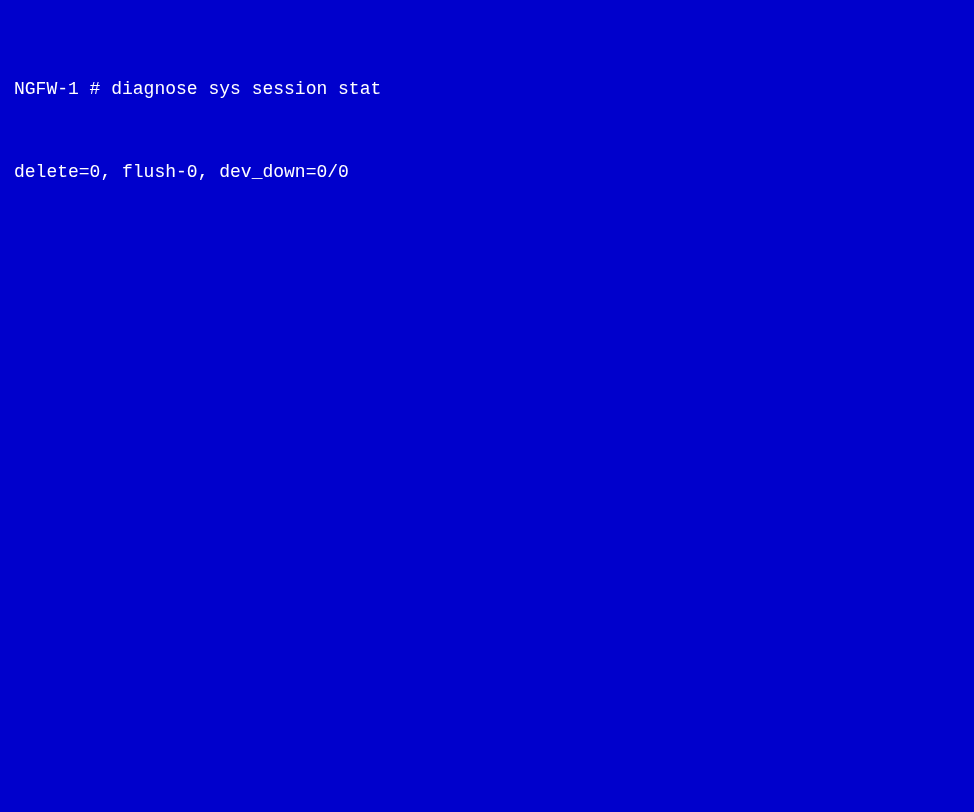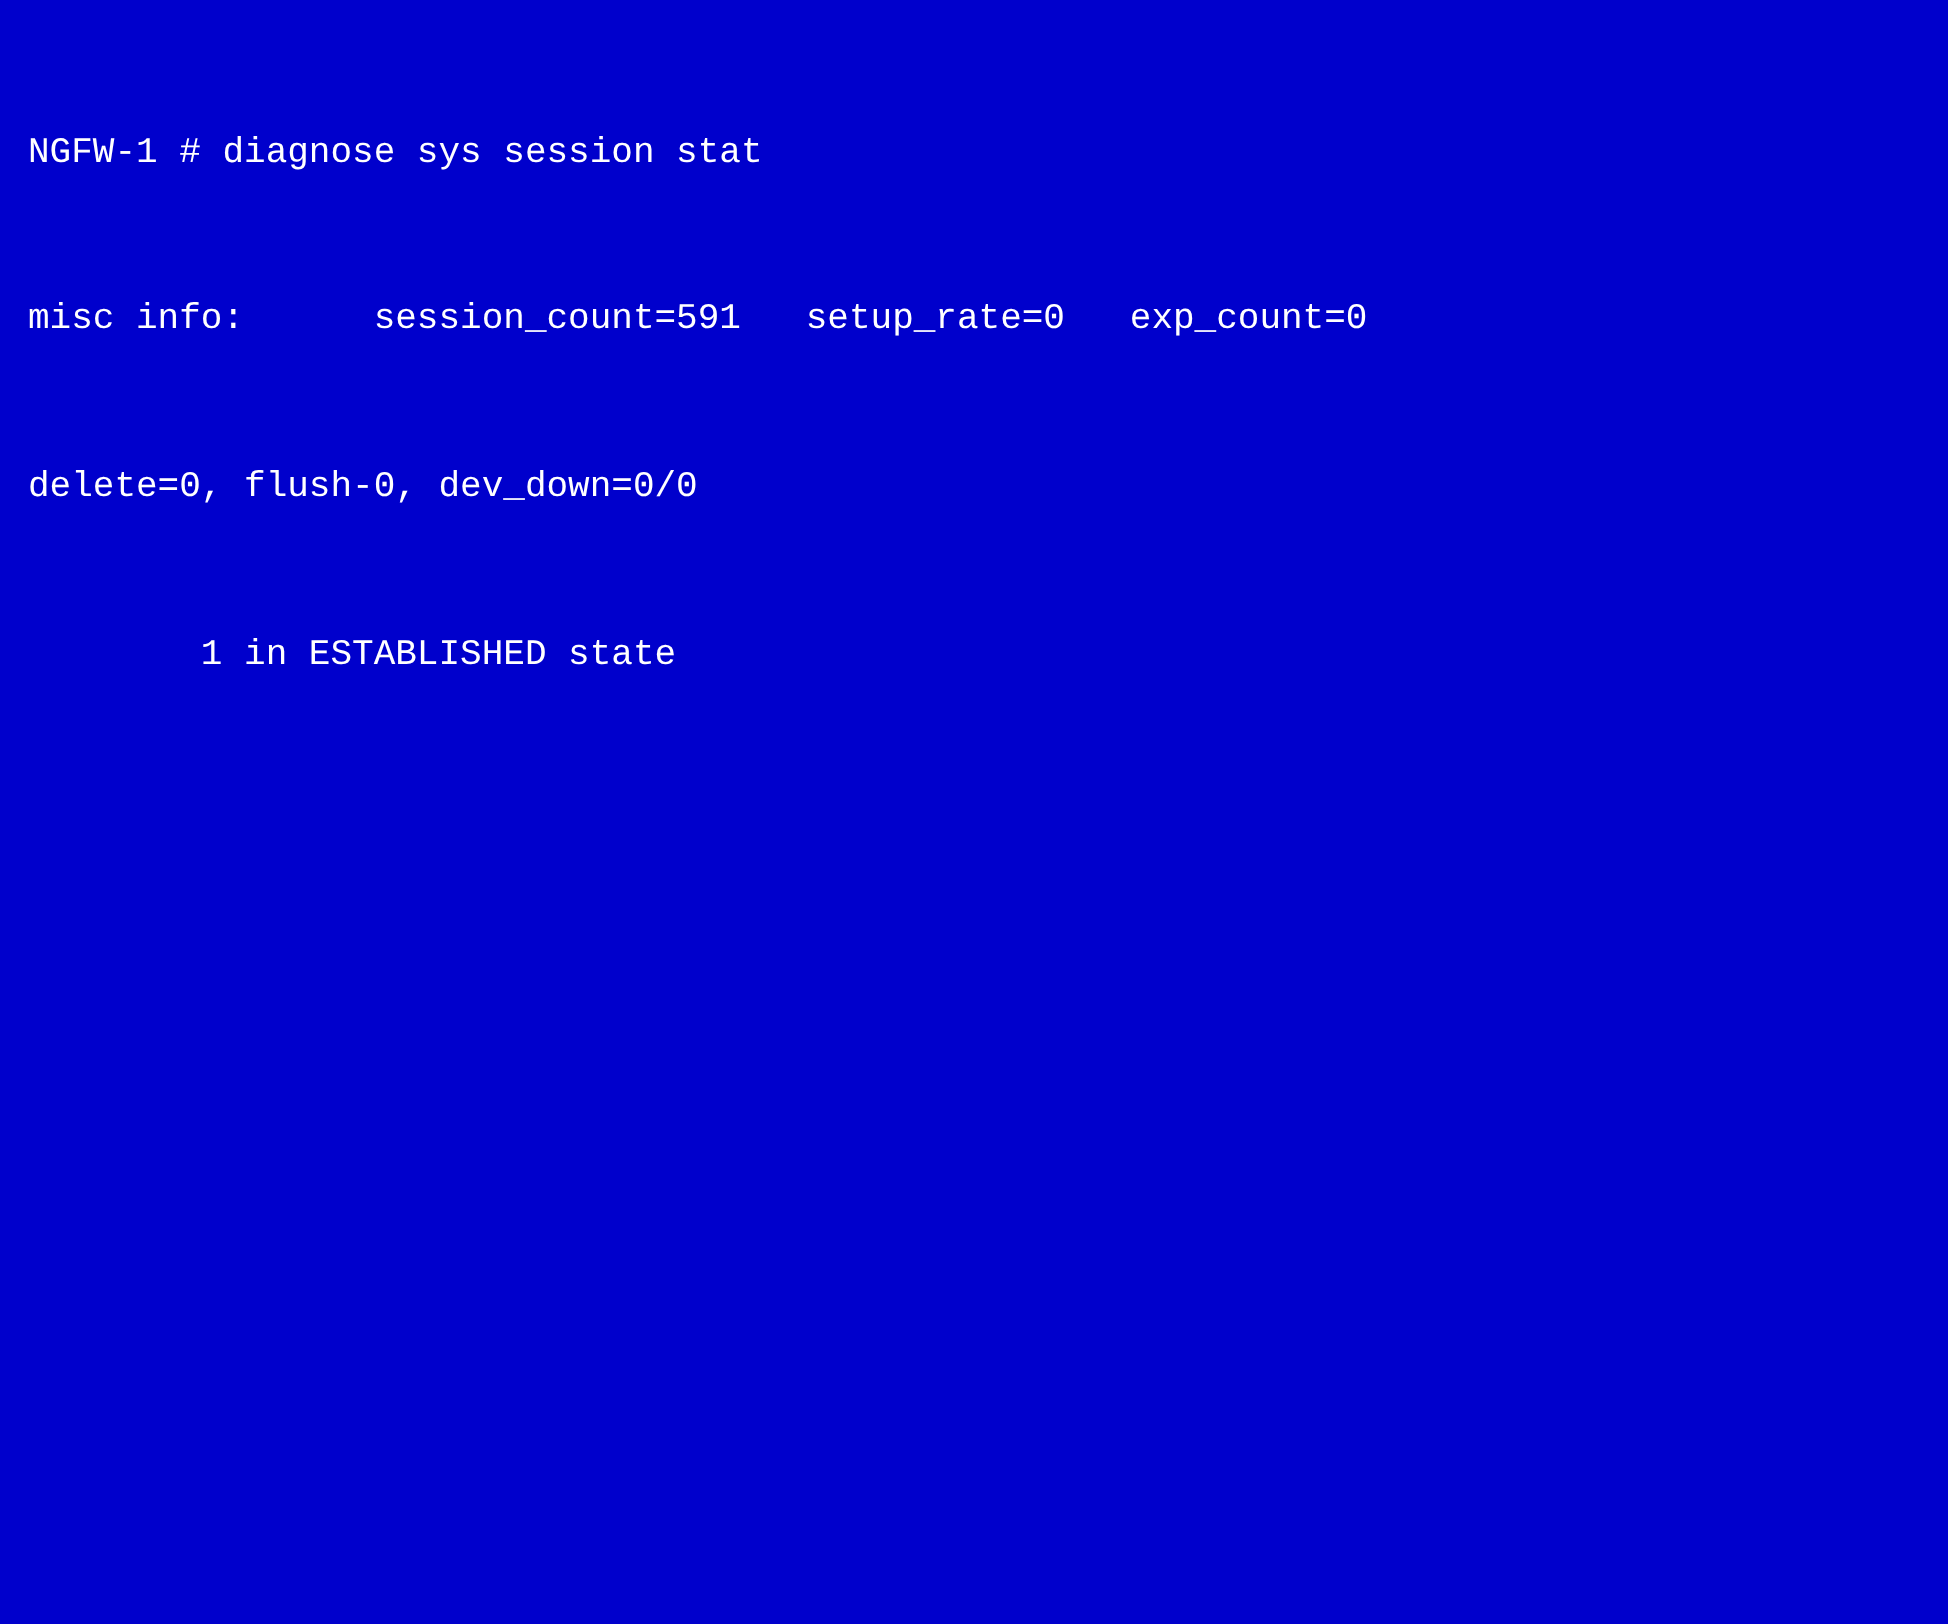--- a/index.html
+++ b/index.html
@@ -14,40 +14,38 @@
       height: 812px;
       overflow: hidden;
       font-family: 'Courier New', Courier, monospace;
     }
 
     .terminal {
       background-color: #0000cc;
       color: #ffffff;
       width: 974px;
       height: 812px;
-      padding: 8px 14px;
+      padding: 20px 14px;
       font-size: 18px;
       line-height: 1.55;
       white-space: pre;
       font-family: Liberation Mono, monospace;
     }
 
     .terminal-line {
       display: block;
       color: #ffffff;
     }
   </style>
 </head>
 <body>
 
 <div class="terminal">
   <span class="terminal-line">NGFW-1 # diagnose sys session stat</span>
-  <span class="terminal-line">misc info:      session_count=591   setup_rate=0   exp_count=0</span>
   <span class="terminal-line">delete=0, flush-0, dev_down=0/0</span>
-  <span class="terminal-line">        1 in ESTABLISHED state</span>
   
   
   
   
   
   
   
   
   
   

